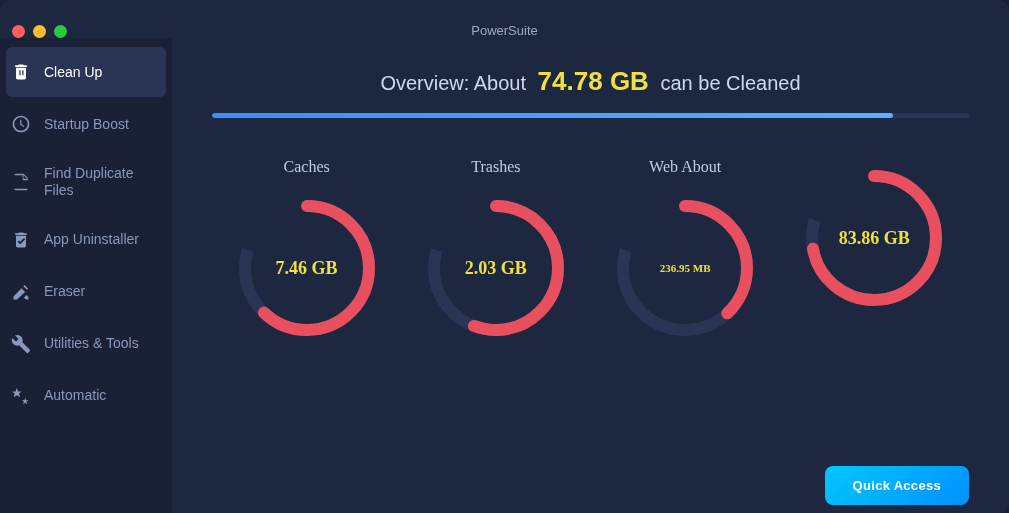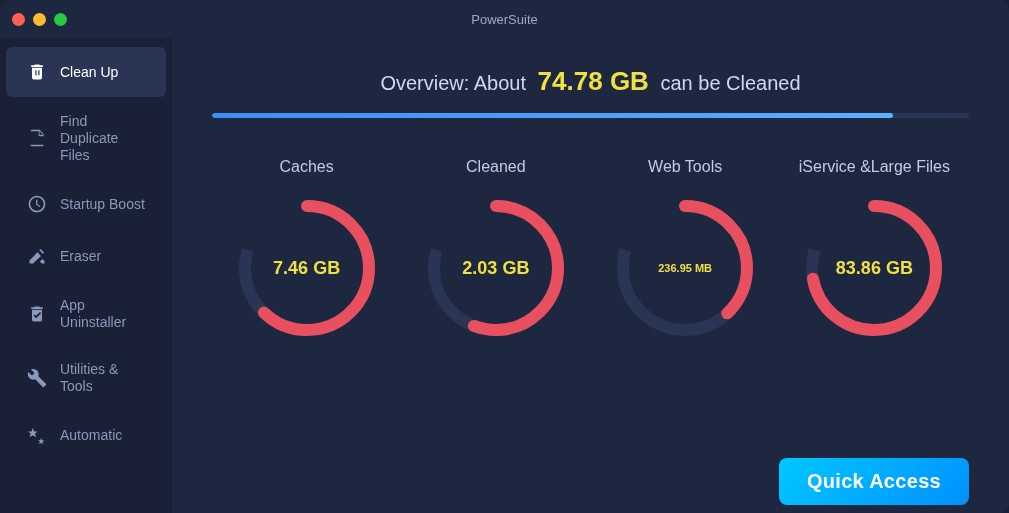--- a/index.html
+++ b/index.html
@@ -10,21 +10,21 @@
       font-family: -apple-system, BlinkMacSystemFont, 'Helvetica Neue', Arial, sans-serif;
       background: #1a2035;
       overflow: hidden;
       border-radius: 10px;
     }
 
     .titlebar {
       background: #1e2740;
       height: 38px;
       display: flex;
-      align-items: center;
+      align-items: flex-end;
       justify-content: center;
       position: relative;
       border-radius: 10px 10px 0 0;
     }
 
     .traffic-lights {
       position: absolute;
       left: 12px;
       display: flex;
       gap: 8px;
@@ -59,21 +59,21 @@
       display: flex;
       flex-direction: column;
       padding-top: 8px;
       flex-shrink: 0;
     }
 
     .sidebar-item {
       display: flex;
       align-items: center;
       gap: 12px;
-      padding: 14px 20px;
+      padding: 14px 4px;
       cursor: pointer;
       color: #8899bb;
       font-size: 14px;
       font-weight: 400;
       border-radius: 6px;
       margin: 1px 6px;
       transition: background 0.15s;
     }
 
     .sidebar-item.active {
@@ -134,20 +134,21 @@
       width: 90%;
     }
 
     
     .gauges-row {
       display: flex;
       justify-content: space-around;
       align-items: flex-start;
       flex: 1;
       padding-top: 10px;
+      font-family: Liberation Serif, serif;
     }
 
     .gauge-item {
       display: flex;
       flex-direction: column;
       align-items: center;
       gap: 12px;
     }
 
     .gauge-label {
@@ -198,21 +199,21 @@
       justify-content: flex-end;
       padding-top: 16px;
     }
 
     .quick-access-btn {
       background: linear-gradient(135deg, #00c8ff, #0090ff);
       color: #ffffff;
       border: none;
       padding: 12px 28px;
       border-radius: 8px;
-      font-size: 20px;
+      font-size: 13px;
       font-weight: 600;
       cursor: pointer;
       letter-spacing: 0.3px;
     }
 
     
     .icon-svg {
       width: 20px;
       height: 20px;
       fill: currentColor;
@@ -239,51 +240,51 @@
         <svg class="icon-svg" viewBox="0 0 24 24">
           <path d="M19 4h-3.5l-1-1h-5l-1 1H5v2h14zM6 7v12a2 2 0 002 2h8a2 2 0 002-2V7H6zm4 9v-6h1.5v6H10zm3.5 0v-6H15v6h-1.5z"></path>
         </svg>
       </div>
       <span class="sidebar-label">Clean Up</span>
     </div>
 
     <div class="sidebar-item">
       <div class="sidebar-icon">
         <svg class="icon-svg" viewBox="0 0 24 24">
+          <path d="M12 2C6.48 2 2 6.48 2 12s4.48 10 10 10 10-4.48 10-10S17.52 2 12 2zm0 18c-4.41 0-8-3.59-8-8s3.59-8 8-8 8 3.59 8 8-3.59 8-8 8zm-1-13v6l4.28 2.54.72-1.21-3.5-2.08V7h-1.5z"></path>
+        </svg>
+      </div>
+      <span class="sidebar-label">Startup Boost</span>
+    </div>
+
+    <div class="sidebar-item">
+      <div class="sidebar-icon">
+        <svg class="icon-svg" viewBox="0 0 24 24">
           <path d="M6 2h9l5 5v13a2 2 0 01-2 2H6a2 2 0 01-2-2V4a2 2 0 012-2zm9 1.5V8h4.5L15 3.5zM4 4v16h16V10h-5a1 1 0 01-1-1V4H6z"></path>
         </svg>
       </div>
       <span class="sidebar-label">Find Duplicate<br>Files</span>
     </div>
 
     <div class="sidebar-item">
       <div class="sidebar-icon">
         <svg class="icon-svg" viewBox="0 0 24 24">
-          <path d="M12 2C6.48 2 2 6.48 2 12s4.48 10 10 10 10-4.48 10-10S17.52 2 12 2zm0 18c-4.41 0-8-3.59-8-8s3.59-8 8-8 8 3.59 8 8-3.59 8-8 8zm-1-13v6l4.28 2.54.72-1.21-3.5-2.08V7h-1.5z"></path>
-        </svg>
-      </div>
-      <span class="sidebar-label">Startup Boost</span>
+          <path d="M19 4h-3.5l-1-1h-5l-1 1H5v2h14zM6 7v12a2 2 0 002 2h8a2 2 0 002-2V7H6zm5 10l-3-3 1.4-1.4L11 14.2l4.6-4.6L17 11l-6 6z"></path>
+        </svg>
+      </div>
+      <span class="sidebar-label">App Uninstaller</span>
     </div>
 
     <div class="sidebar-item">
       <div class="sidebar-icon">
         <svg class="icon-svg" viewBox="0 0 24 24">
           <path d="M16.24 3.56l4.24 4.24-1.42 1.42-4.24-4.24 1.42-1.42zM3 17.25l9.63-9.63 4.24 4.24L7.28 21H3v-3.75zm12.5 1.5L18 21h3v-3l-2.5-2.5-3 3z"></path>
         </svg>
       </div>
       <span class="sidebar-label">Eraser</span>
-    </div>
-
-    <div class="sidebar-item">
-      <div class="sidebar-icon">
-        <svg class="icon-svg" viewBox="0 0 24 24">
-          <path d="M19 4h-3.5l-1-1h-5l-1 1H5v2h14zM6 7v12a2 2 0 002 2h8a2 2 0 002-2V7H6zm5 10l-3-3 1.4-1.4L11 14.2l4.6-4.6L17 11l-6 6z"></path>
-        </svg>
-      </div>
-      <span class="sidebar-label">App Uninstaller</span>
     </div>
 
     <div class="sidebar-item">
       <div class="sidebar-icon">
         <svg class="icon-svg" viewBox="0 0 24 24">
           <path d="M22.7 19l-9.1-9.1c.9-2.3.4-5-1.5-6.9-2-2-5-2.4-7.4-1.3L9 6 6 9 1.6 4.7C.4 7.1.9 10.1 2.9 12.1c1.9 1.9 4.6 2.4 6.9 1.5l9.1 9.1c.4.4 1 .4 1.4 0l2.3-2.3c.5-.4.5-1.1.1-1.4z"></path>
         </svg>
       </div>
       <span class="sidebar-label">Utilities &amp; Tools</span>
     </div>
@@ -324,43 +325,42 @@
                 <stop offset="0%" style="stop-color:#ff8080"></stop>
                 <stop offset="100%" style="stop-color:#e03040"></stop>
               </linearGradient>
             </defs>
           </svg>
           <div class="gauge-center-text">7.46 GB</div>
         </div>
       </div>
 
       <div class="gauge-item">
-        <span class="gauge-label">Cleaned</span>
+        <span class="gauge-label">Trashes</span>
         <div class="gauge-wrapper">
           <svg class="gauge-svg" viewBox="0 0 160 160">
             <circle class="gauge-track" cx="80" cy="80" r="62" stroke-dasharray="350" stroke-dashoffset="40"></circle>
             <circle class="gauge-fill" cx="80" cy="80" r="62" stroke="#e85060" stroke-dasharray="350" stroke-dashoffset="133"></circle>
           </svg>
           <div class="gauge-center-text">2.03 GB</div>
         </div>
       </div>
 
       <div class="gauge-item">
-        <span class="gauge-label">Web Tools</span>
+        <span class="gauge-label">Web About</span>
         <div class="gauge-wrapper">
           <svg class="gauge-svg" viewBox="0 0 160 160">
             <circle class="gauge-track" cx="80" cy="80" r="62" stroke-dasharray="350" stroke-dashoffset="40"></circle>
             <circle class="gauge-fill" cx="80" cy="80" r="62" stroke="#e85060" stroke-dasharray="350" stroke-dashoffset="202"></circle>
           </svg>
           <div class="gauge-center-text" style="font-size:11px;">236.95 MB</div>
         </div>
       </div>
 
       <div class="gauge-item">
-        <span class="gauge-label">iService &amp;Large Files</span>
         <div class="gauge-wrapper">
           <svg class="gauge-svg" viewBox="0 0 160 160">
             <circle class="gauge-track" cx="80" cy="80" r="62" stroke-dasharray="350" stroke-dashoffset="40"></circle>
             <circle class="gauge-fill" cx="80" cy="80" r="62" stroke="#e85060" stroke-dasharray="350" stroke-dashoffset="69"></circle>
           </svg>
           <div class="gauge-center-text">83.86 GB</div>
         </div>
       </div>
     </div>
 

